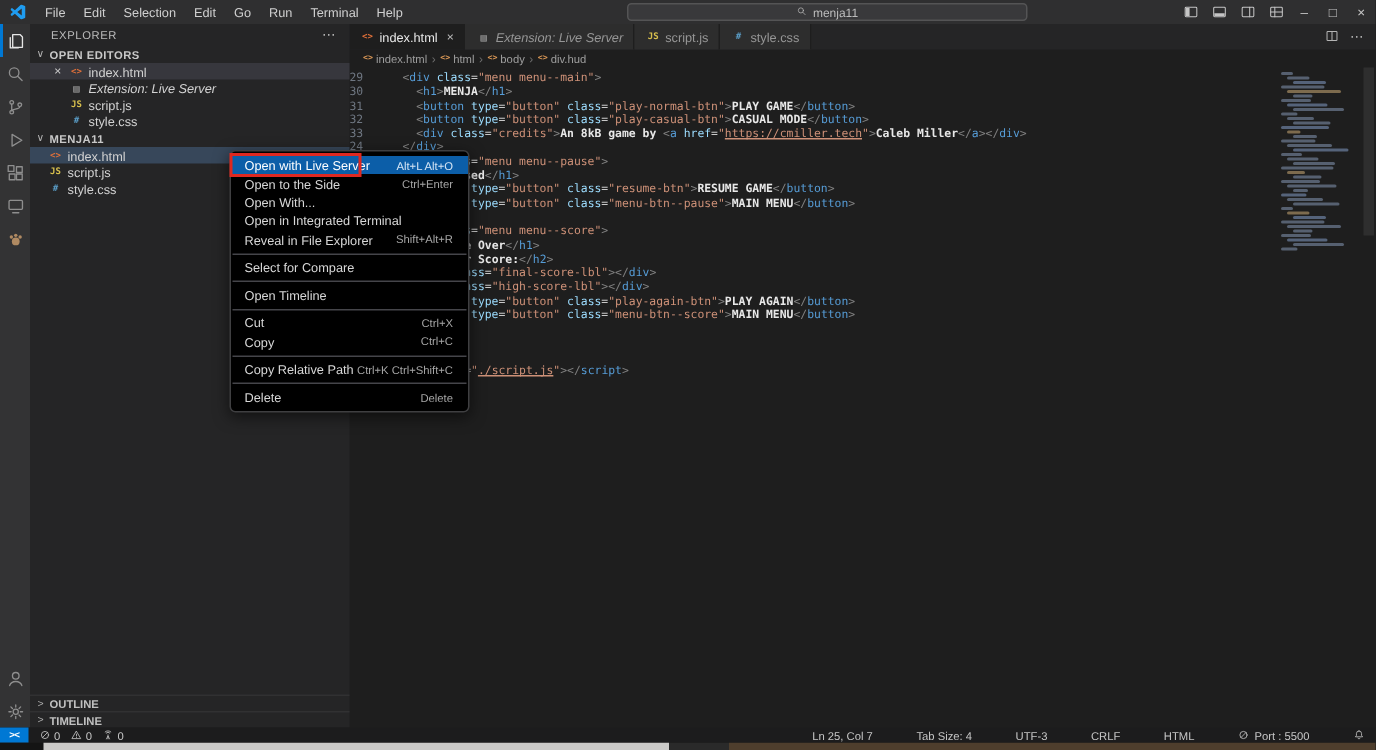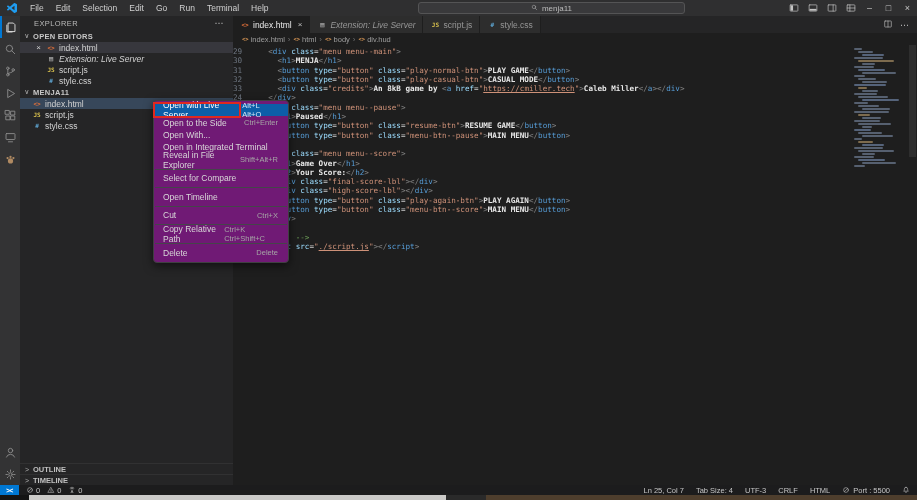--- a/index.html
+++ b/index.html
@@ -62,36 +62,36 @@
   .cl{display:flex;white-space:pre;height:9.3px}
   .ln{width:17px;flex:none;text-align:right;padding-right:9px;color:#6e7681}
   .tk-p{color:#808080}.tk-t{color:#569cd6}.tk-a{color:#9cdcfe}.tk-o{color:#c8c8c8}
   .tk-s{color:#ce9178}.tk-u{color:#ce9178;text-decoration:underline}
   .tk-x{color:#e8e8e8;font-weight:bold}.tk-c{color:#6a9955}
   .minimap{position:absolute;top:29px;right:27px;width:36px;padding-top:3px}
   .mm-bar{height:2px;margin-bottom:1px;border-radius:1px}
   .vscroll{position:absolute;right:1px;top:29px;width:7px;height:112px;background:rgba(120,120,120,.18)}
 
   
-  .ctxmenu{position:absolute;left:153px;top:100px;width:136px;background:#701a75;border:1px solid #3f3f41;border-radius:4px;
+  .ctxmenu{position:absolute;left:153px;top:100px;width:160px;background:#000000;border:1px solid #3f3f41;border-radius:4px;
        box-shadow:0 3px 10px rgba(0,0,0,.55);padding:3px 0;z-index:50}
   .cm-item{height:12.4px;display:flex;align-items:center;justify-content:space-between;padding:0 10px 0 9px;font-size:8.5px;color:#d8d8d8;position:relative}
   .cm-item.hl{background:#0c5ea8;color:#fff}
   .cm-sc{font-size:7.5px;color:#a6a6a6}
   .cm-item.hl .cm-sc{color:#d5e5f5}
   .cm-sep{height:1px;background:#45454a;margin:2.6px 1px}
   .annotation{position:absolute;left:-1px;top:-2px;width:88px;height:16px;border:2px solid #df2820;pointer-events:none}
 
   
   .statusbar{position:absolute;left:0;right:0;bottom:5px;height:10px;background:#1c1c1d;display:flex;align-items:center;font-size:7.5px;color:#c6c6c6;z-index:40}
   .remote{width:19px;height:10px;background:#0078d4;color:#fff;font-size:6.5px;font-weight:bold;display:flex;align-items:center;justify-content:center;letter-spacing:-.5px}
   #st-left{display:flex;align-items:center}
   .st-group{display:flex;align-items:center;gap:2px;margin-left:7px}
   .st-group svg,.st-item svg{width:8px;height:8px}
-  .st-right{margin-left:auto;display:flex;align-items:flex-start;gap:12px;padding-right:7px}
+  .st-right{margin-left:auto;display:flex;align-items:flex-start;gap:29px;padding-right:7px}
   .st-item{display:flex;align-items:center;gap:3px}
 
   
   .sliver{position:absolute;left:0;right:0;bottom:0;height:5px;background:#141414}
   .sliver .lightseg{position:absolute;left:29px;width:417px;top:0;bottom:0;background:#cbcac8}
   .sliver .darkseg{position:absolute;left:446px;width:40px;top:0;bottom:0;background:#2a2a2a}
   .sliver .brownseg{position:absolute;left:486px;right:0;top:0;bottom:0;background:#4e3e2d}
 </style>
 </head>
 <body>
@@ -425,20 +425,24 @@
     </div>
     <div class="cm-sep"></div>
     <div class="cm-item">
       <span class="lbl">Open Timeline</span>
     </div>
     <div class="cm-sep"></div>
     <div class="cm-item">
       <span class="lbl">Cut</span>
       <span class="cm-sc">Ctrl+X</span>
     </div>
+    <div class="cm-item">
+      <span class="lbl">Copy</span>
+      <span class="cm-sc">Ctrl+C</span>
+    </div>
     <div class="cm-sep"></div>
     <div class="cm-item">
       <span class="lbl">Copy Relative Path</span>
       <span class="cm-sc">Ctrl+K Ctrl+Shift+C</span>
     </div>
     <div class="cm-sep"></div>
     <div class="cm-item">
       <span class="lbl">Delete</span>
       <span class="cm-sc">Delete</span>
     </div>

